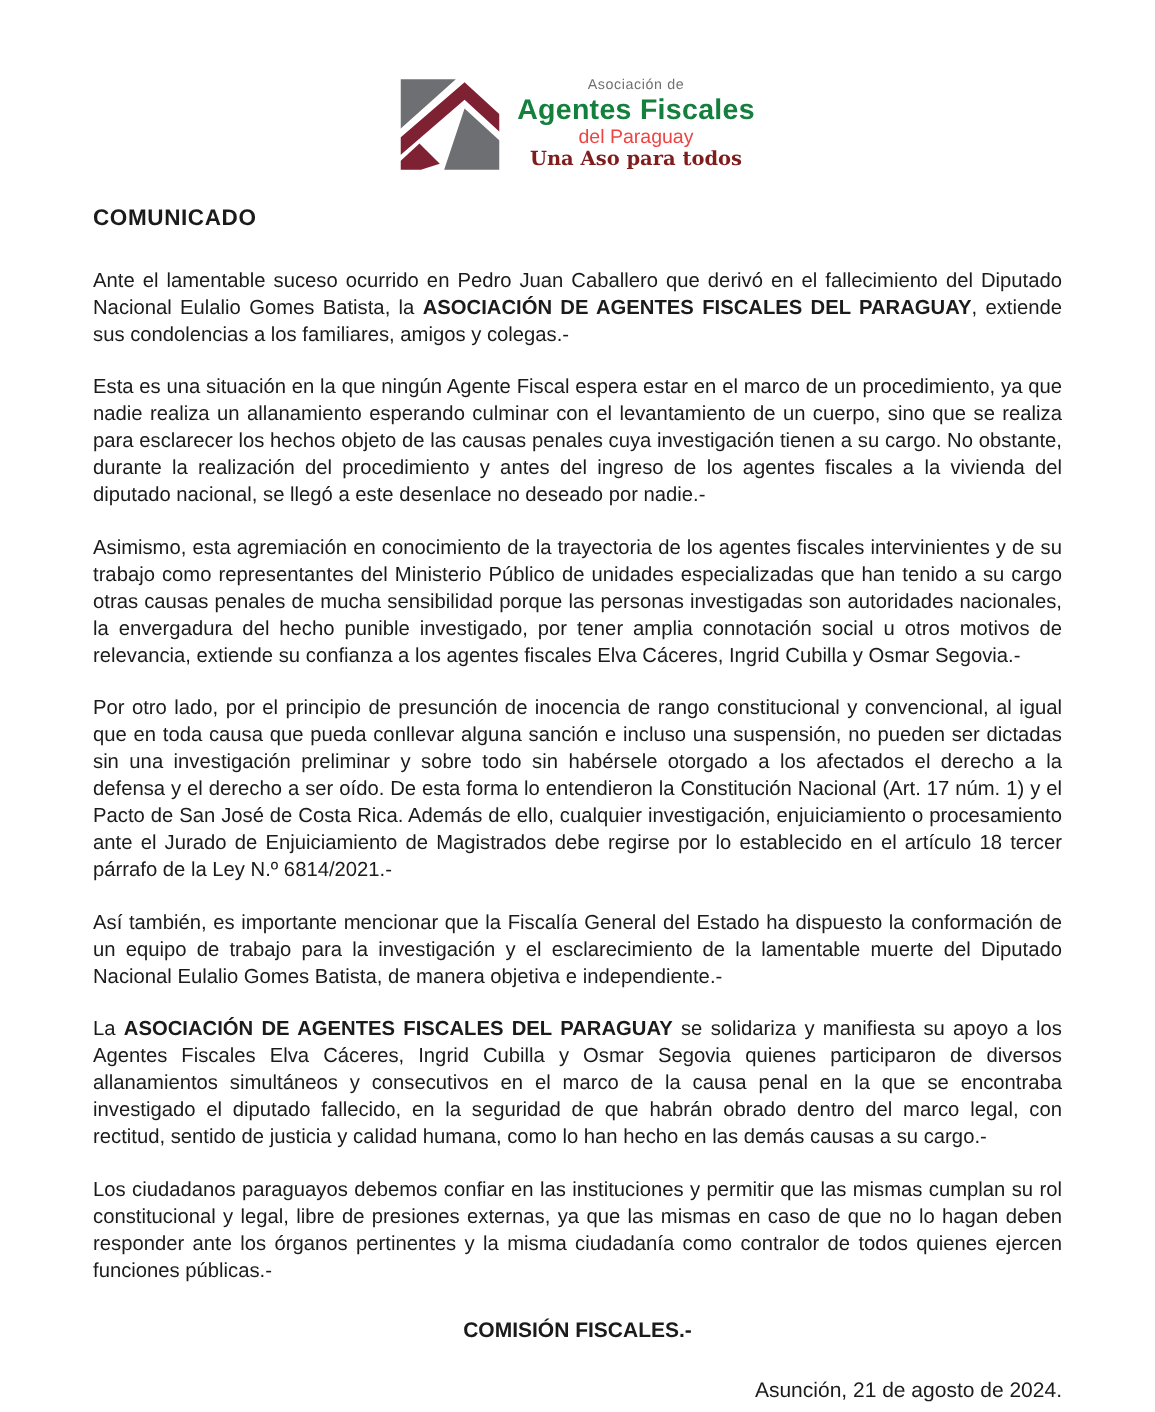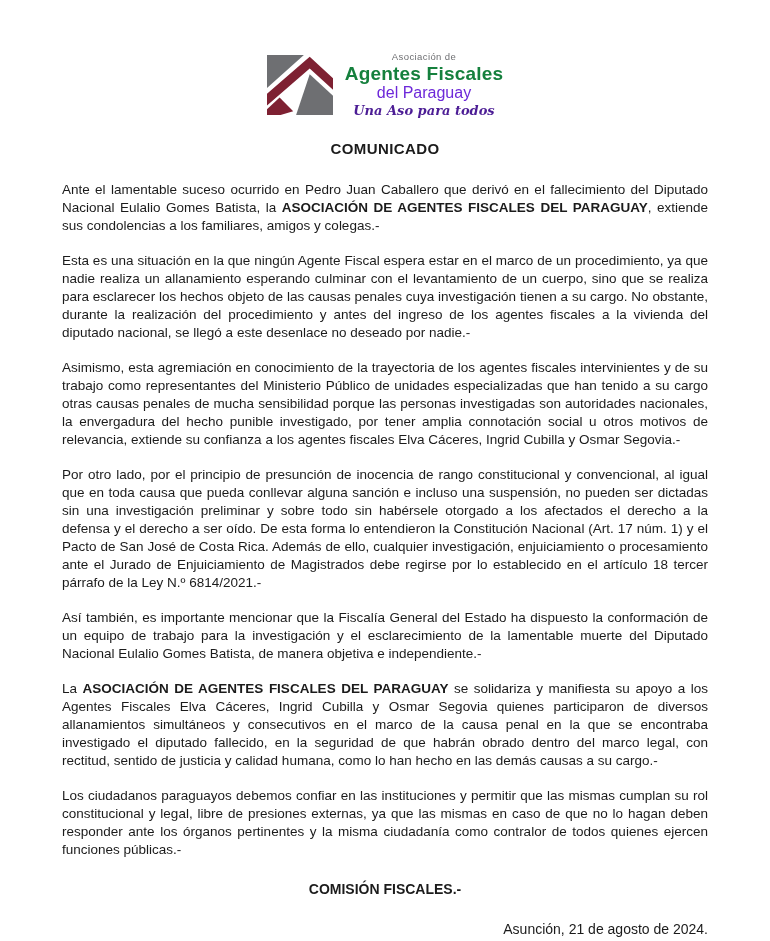--- a/index.html
+++ b/index.html
@@ -46,34 +46,33 @@
     color: #6e6f72;
     letter-spacing: 0.4px;
   }
   .logo-org-main {
     font-size: 19px;
     font-weight: 700;
     color: #15803d;
     letter-spacing: 0.2px;
   }
   .logo-org-sub {
-    font-size: 16px;
-    color: #6d28d9;
+    font-size: 13px;
+    color: #ef4444;
   }
   .logo-tagline {
     font-family: "DejaVu Serif", serif;
-    font-style: italic;
     font-weight: 700;
     font-size: 13px;
-    color: #4c1d95;
+    color: #7f1d1d;
     margin-top: 2px;
   }
   
   .doc-title {
-    text-align: center;
+    text-align: left;
     font-weight: 700;
     font-size: 15px;
     letter-spacing: 0.4px;
     margin: 0 0 24px 0;
   }
   .para {
     font-size: 13.5px;
     line-height: 18px;
     text-align: justify;
     margin: 0 0 17px 0;

